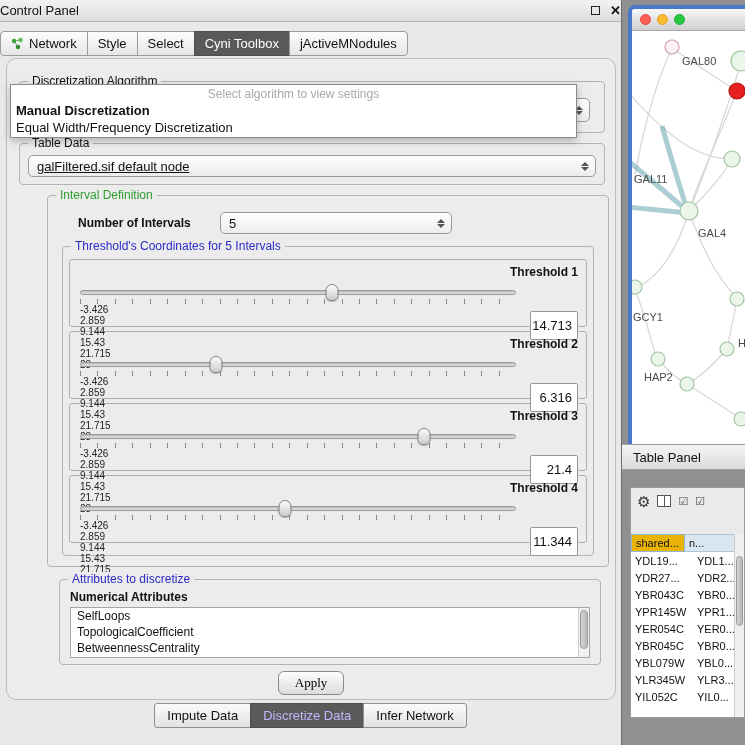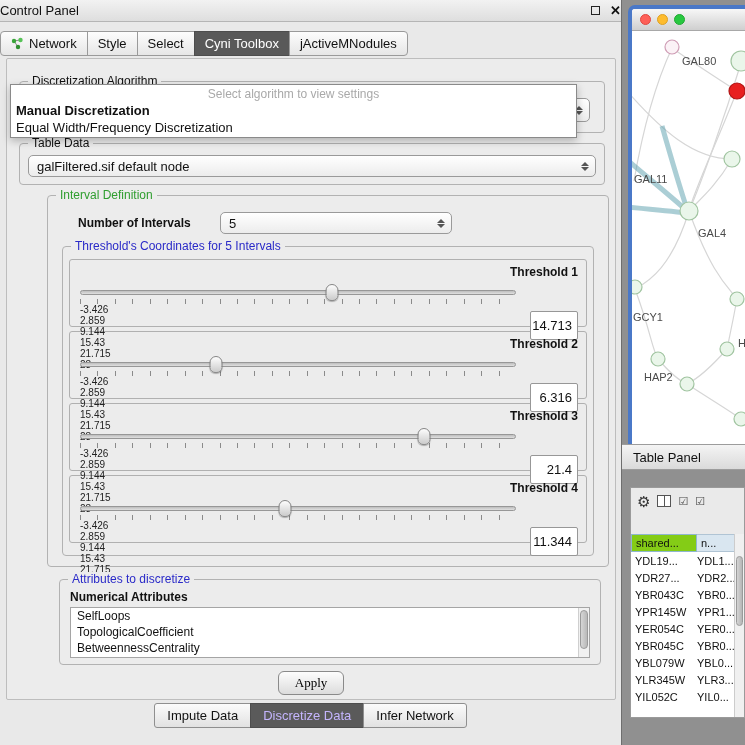--- a/index.html
+++ b/index.html
@@ -12,21 +12,21 @@
   .titlebar .spacer { flex:1; }
   .float-ico { width:9px; height:9px; border:1.5px solid #222; margin-right:10px; display:inline-block; }
   .close-ico { font-size:13px; font-weight:bold; cursor:default; }
 
   .toptabs { position:absolute; top:31px; left:0; right:0; display:flex; justify-content:flex-start; }
   .tab { font-size:13px; padding:4px 10px; border:1px solid #9a9a9a; background:linear-gradient(#fdfdfd,#e6e6e6); display:flex; align-items:center; gap:5px; margin-left:-1px; white-space:nowrap; }
   .tab:first-child { border-radius:4px 0 0 4px; margin-left:0; }
   .tab:last-child { border-radius:0 4px 4px 0; }
   .tab.selected { background:#595959; color:#fff; border-color:#4d4d4d; }
 
-  .content { position:absolute; left:6px; top:58px; width:610px; height:642px; background:#ececec; border:1px solid #bdbdbd; border-radius:2px; }
+  .content { position:absolute; left:6px; top:58px; width:610px; height:642px; background:#ececec; border:1px solid #bdbdbd; border-radius:10px; }
 
   .group { position:absolute; border:1px solid #b2b2b2; border-radius:4px; }
   .gtitle { position:absolute; top:-8px; left:8px; background:#ececec; padding:0 4px; font-size:12px; white-space:nowrap; }
   .gtitle.green { color:#2f9e2f; }
   .gtitle.blue { color:#2a2ac8; }
 
   .combo { background:linear-gradient(#ffffff,#ececec); border:1px solid #9a9a9a; border-radius:5px; display:flex; align-items:center; font-size:13px; padding:0 4px 0 8px; height:22px; }
   .combo .cval { flex:1; overflow:hidden; white-space:nowrap; }
   .stepper { display:flex; flex-direction:column; align-items:center; justify-content:center; gap:1px; width:12px; }
   .stepper i { display:block; width:0; height:0; border-left:4px solid transparent; border-right:4px solid transparent; }
@@ -35,21 +35,21 @@
 
   .algo-group { left:12px; top:22px; width:586px; height:52px; }
   .algo-combo { position:absolute; left:8px; right:14px; top:16px; height:24px; }
 
   .popup { position:absolute; left:10px; top:84px; width:567px; height:54px; background:#fff; border:1px solid #8a8a8a; box-shadow:0 3px 8px rgba(0,0,0,.25); z-index:30; }
   .popup .ph { height:17px; text-align:center; color:#a9a9a9; font-size:12px; padding-top:2px; }
   .popup .opt { font-size:13px; padding:1px 5px; }
   .popup .opt.bold { font-weight:bold; }
 
   .tabledata-group { left:12px; top:84px; width:586px; height:42px; }
-  .td-combo { position:absolute; left:8px; right:8px; top:11px; height:22px; }
+  .td-combo { position:absolute; left:8px; right:8px; top:11px; height:22px;text-decoration:underline; }
 
   .interval-group { left:40px; top:136px; width:562px; height:372px; }
   .noi-label { position:absolute; left:30px; top:20px; font-size:12px; font-weight:bold; }
   .noi-combo { position:absolute; left:172px; top:16px; width:232px; height:22px; }
 
   .thr-group { position:absolute; left:14px; right:14px; top:50px; height:310px; border:1px solid #b2b2b2; border-radius:4px; padding:12px 6px 0; }
   .thr-panel { border:1px solid #b0b0b0; border-radius:3px; height:68px; margin-bottom:4px; padding:5px 8px 2px; display:flex; flex-direction:column; }
   .thr-label { font-size:12px; font-weight:bold; margin-bottom:1px;text-align:right; }
   .thr-body { display:flex; align-items:center; gap:12px; flex:1; }
   .slider-col { flex:1; padding:0 2px; }
@@ -87,21 +87,21 @@
   
   .tp-header { position:absolute; left:622px; top:444px; width:123px; height:26px; background:linear-gradient(#f4f4f4,#dadada); border-top:1px solid #9c9c9c; border-bottom:1px solid #9c9c9c; font-size:13px; line-height:25px; padding-left:11px; }
   .tpwin { position:absolute; left:630px; top:487px; width:115px; height:231px; background:#eaeaea; border:1px solid #9a9a9a; overflow:hidden; }
   .tp-toolbar { height:26px; display:flex; align-items:center; gap:7px; padding:0 6px; }
   .gear { font-size:15px; color:#333; line-height:1; }
   .columns-icon { width:14px; height:12px; border:1px solid #555; background:linear-gradient(90deg,#fff 0 6px,#555 6px 7px,#fff 7px 100%); }
   .chk { font-size:11px; color:#444; line-height:1; }
   .tp-gap { height:20px; }
   .tp-table { position:relative; background:#fff; height:185px; }
   .tp-hrow { display:flex; height:18px; font-size:11px; }
-  .th1 { width:66px; background:#84cc16; border:1px solid #8fb6cf; padding:2px 2px 0 4px; overflow:hidden; white-space:nowrap; }
+  .th1 { width:54px; background:#eab308; border:1px solid #8fb6cf; padding:2px 2px 0 4px; overflow:hidden; white-space:nowrap; }
   .th2 { flex:1; background:#d9e6f0; border:1px solid #b0c4d4; border-left:none; padding:2px 2px 0 4px; overflow:hidden; white-space:nowrap; }
   .tp-row { display:flex; height:17px; font-size:11px; align-items:center; background:#fff; }
   .c1 { width:62px; padding-left:4px; overflow:hidden; white-space:nowrap; }
   .c2 { flex:1; padding-left:4px; overflow:hidden; white-space:nowrap; }
   .tp-scroll { position:absolute; top:0; right:0; bottom:0; width:10px; background:#f0f0f0; border-left:1px solid #ccc; }
   .tp-thumb { position:absolute; left:1px; right:1px; top:22px; height:70px; background:linear-gradient(90deg,#d4d4d4,#b6b6b6); border:1px solid #9a9a9a; border-radius:4px; }
 
   svg text { font-family:"Liberation Sans",sans-serif; }
 </style>
 </head>

